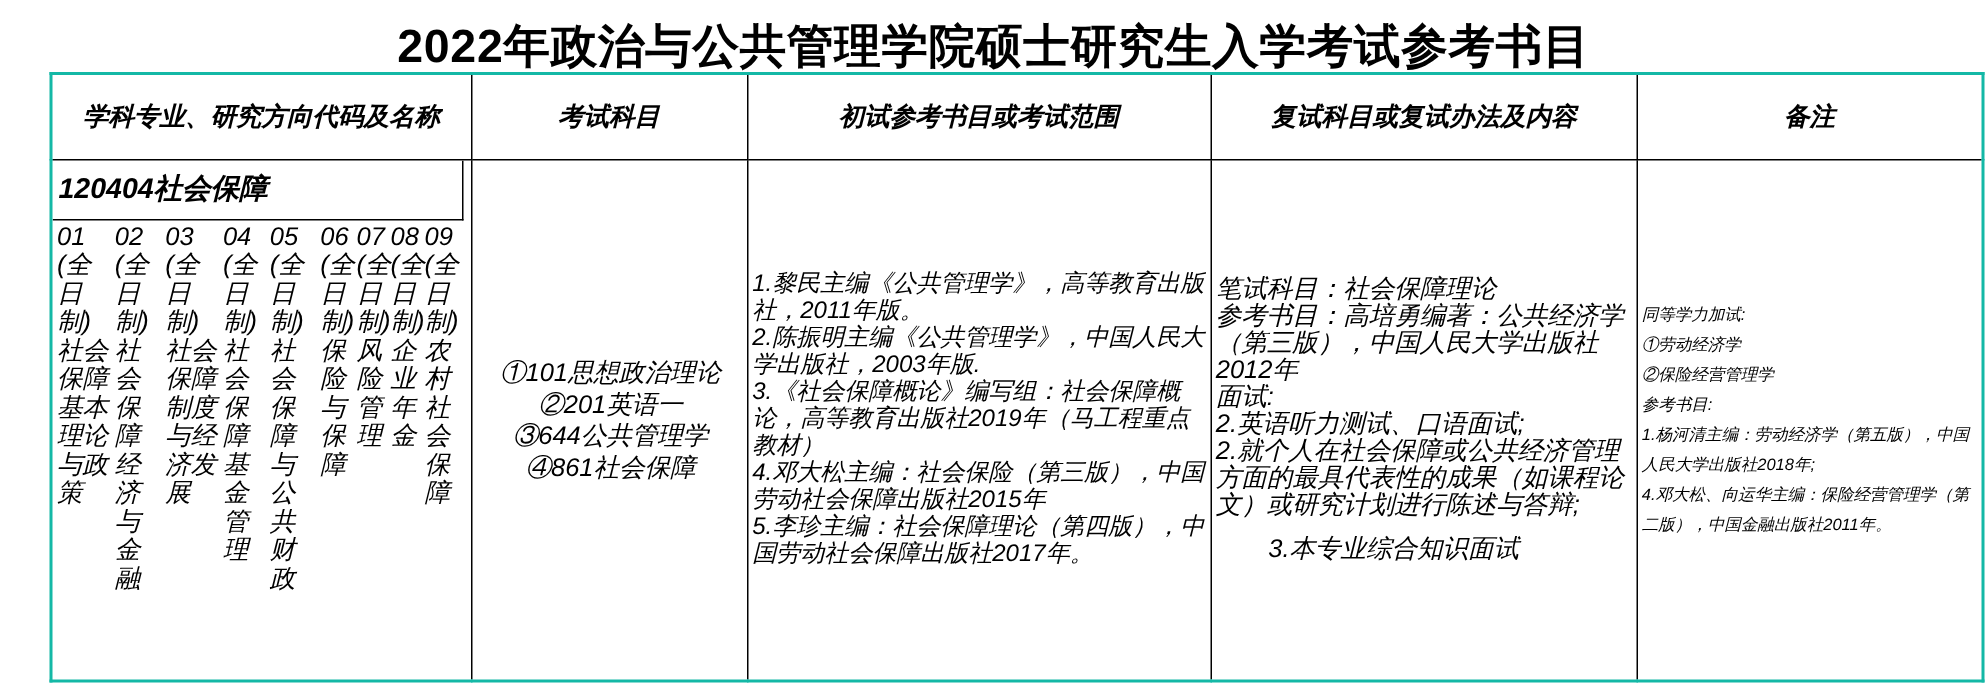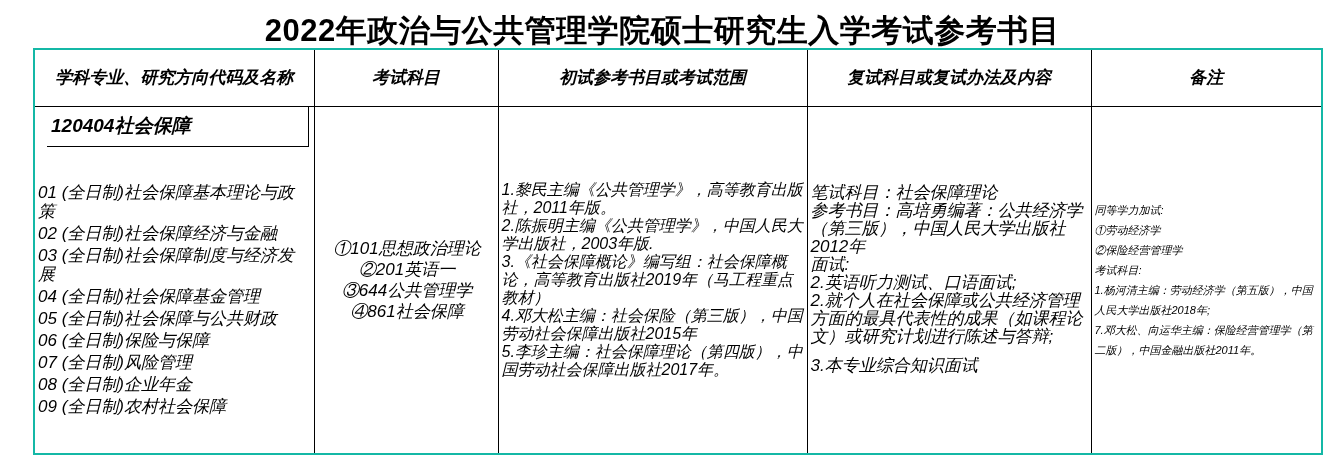--- a/index.html
+++ b/index.html
@@ -27,40 +27,40 @@
   tbody tr { height:345px; }
   th { font-size:17px; font-weight:bold; text-align:center; padding:0 2px; }
   p { margin:0; }
 
   
   td.c1 { padding:0; vertical-align:top; }
   .code-box {
     height:39px; margin-right:5px;
     border-bottom:1px solid #000; border-right:1px solid #000;
     display:flex; align-items:center; padding-left:4px;
-    font-size:19px; font-weight:bold;margin-left:12px;
+    font-size:19px; font-weight:bold;
   }
   .directions {
-    height:306px; display:flex; flex-direction:column; justify-content:center;
+    height:306px; display:flex; justify-content:center;
     padding:0 4px 0 3px; font-size:17px; line-height:19px;
   }
   .directions p { margin:1.5px 0; }
 
   
   td.c2 { padding:0 2px 0 4px; font-size:17px; }
   td.c2 p { line-height:21px;text-align:center; }
 
   
   td.c3 { padding:0 2px 0 3px; font-size:16px; }
   td.c3 p { line-height:18px; }
 
   
   td.c4 { padding:0 2px 0 3px; font-size:17px; }
   td.c4 p { line-height:18px; }
-  td.c4 p:last-child { margin-top:11px; }
+  td.c4 p:last-child { margin-top:11px;margin-left:35px; }
 
   
   td.c5 { padding:0 2px 0 3px; font-size:11px; }
   td.c5 p { line-height:20px; }
 </style>
 </head>
 <body>
 
 <div class="page-title">2022年政治与公共管理学院硕士研究生入学考试参考书目</div>
 
@@ -124,20 +124,20 @@
             <p>2.英语听力测试、口语面试;</p>
             <p>2.就个人在社会保障或公共经济管理方面的最具代表性的成果（如课程论文）或研究计划进行陈述与答辩;</p>
             <p>3.本专业综合知识面试</p>
           </div>
       </td>
       <td class="c5">
         <div>
             <p>同等学力加试:</p>
             <p>①劳动经济学</p>
             <p>②保险经营管理学</p>
-            <p>考试科目:</p>
+            <p>参考书目:</p>
             <p>1.杨河清主编：劳动经济学（第五版），中国人民大学出版社2018年;</p>
-            <p>7.邓大松、向运华主编：保险经营管理学（第二版），中国金融出版社2011年。</p>
+            <p>4.邓大松、向运华主编：保险经营管理学（第二版），中国金融出版社2011年。</p>
           </div>
       </td>
     </tr>
   </tbody>
 </table>
 
 </body></html>

